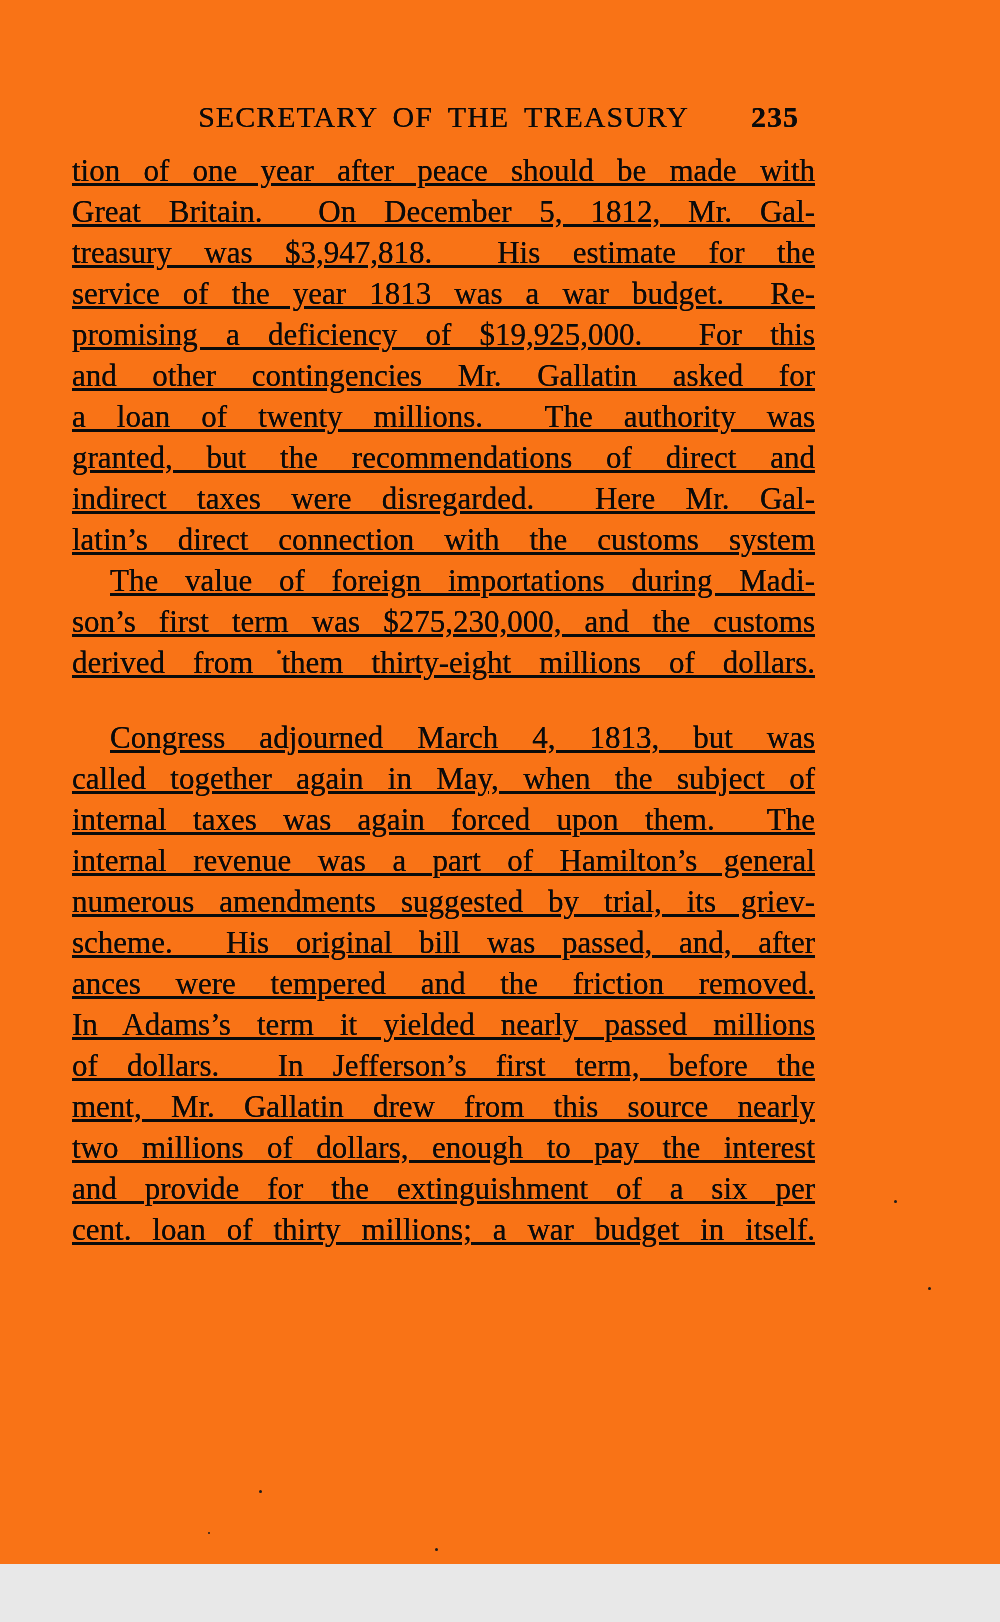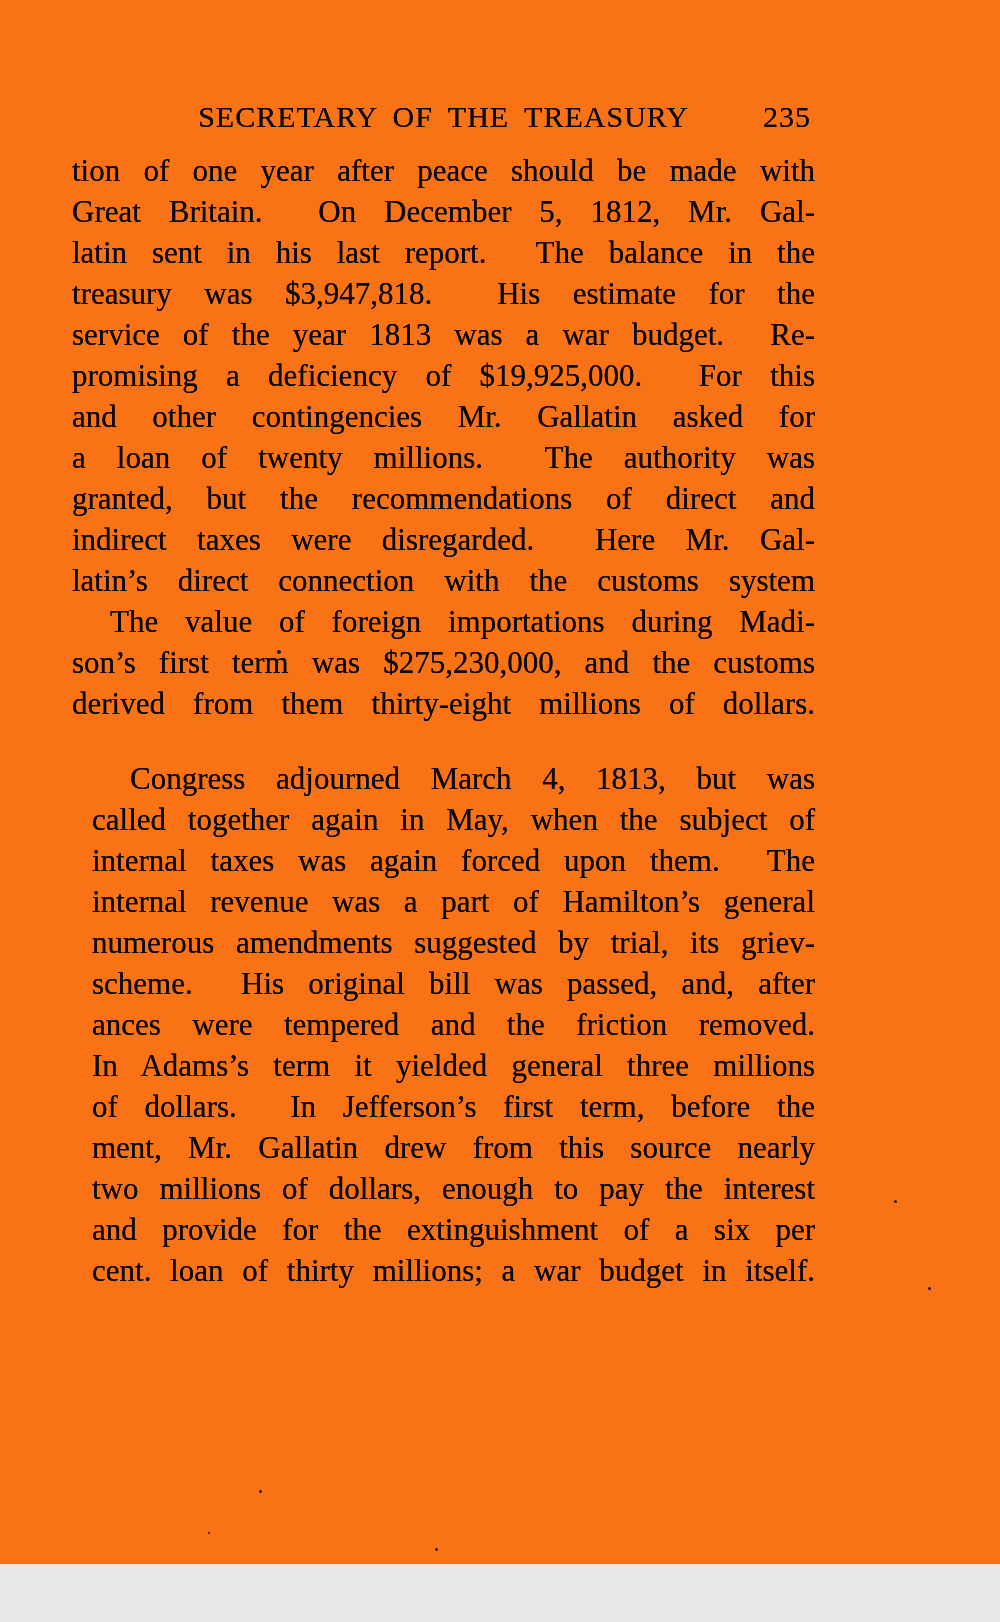--- a/index.html
+++ b/index.html
@@ -23,44 +23,46 @@
     line-height: 34px;
     font-size: 30px;
     text-align: center;
     letter-spacing: 1px;
     word-spacing: 7px;
     white-space: nowrap;
     text-shadow: 0 0 0.5px currentColor;
   }
   .running-head .page-number {
     position: absolute;
-    right: 4px;
+    right: 16px;
     top: 0;
     letter-spacing: 1px;
     word-spacing: normal;
     text-shadow: 0 0 0.5px currentColor;
+    font-weight: bold;
   }
   
   .text-block {
     position: absolute;
     top: 150px;
     left: 72px;
     width: 743px;
     font-size: 31px;
     text-shadow: 0 0 0.5px currentColor;
   }
   .para { margin: 0; padding: 0; }
-  .para.section-break { margin-top: 34px; margin-left: 20px; }
+  .para.section-break { margin-top: 34px; }
   .line {
     height: 41px;
     line-height: 41px;
     text-align: justify;
     text-align-last: justify;
     overflow: visible;
     white-space: normal;
+    text-decoration: underline;
   }
   .line.indent { text-indent: 38px; }
   .line.short-last { text-align-last: left; }
   
   .speck {
     position: absolute;
     background: #1c1c1c;
     border-radius: 50%;
   }
 </style>
@@ -71,21 +73,20 @@
 
   <header class="running-head">
     <span class="head-title">SECRETARY OF THE TREASURY</span>
     <span class="page-number">235</span>
   </header>
 
   <main class="text-block" id="text-block">
       <div class="para">
         <div class="line">tion of one year after peace should be made with</div>
         <div class="line">Great Britain.&nbsp; On December 5, 1812, Mr. Gal-</div>
-        <div class="line">latin sent in his last report.&nbsp; The balance in the</div>
         <div class="line">treasury was $3,947,818.&nbsp; His estimate for the</div>
         <div class="line">service of the year 1813 was a war budget.&nbsp; Re-</div>
         <div class="line">promising a deficiency of $19,925,000.&nbsp; For this</div>
         <div class="line">and other contingencies Mr. Gallatin asked for</div>
         <div class="line">a loan of twenty millions.&nbsp; The authority was</div>
         <div class="line">granted, but the recommendations of direct and</div>
         <div class="line">indirect taxes were disregarded.&nbsp; Here Mr. Gal-</div>
         <div class="line">latin’s direct connection with the customs system</div>
       </div>
       <div class="para">
@@ -94,21 +95,21 @@
         <div class="line">derived from them thirty-eight millions of dollars.</div>
       </div>
       <div class="para section-break">
         <div class="line indent">Congress adjourned March 4, 1813, but was</div>
         <div class="line">called together again in May, when the subject of</div>
         <div class="line">internal taxes was again forced upon them.&nbsp; The</div>
         <div class="line">internal revenue was a part of Hamilton’s general</div>
         <div class="line">numerous amendments suggested by trial, its griev-</div>
         <div class="line">scheme.&nbsp; His original bill was passed, and, after</div>
         <div class="line">ances were tempered and the friction removed.</div>
-        <div class="line">In Adams’s term it yielded general three millions</div>
+        <div class="line">In Adams’s term it yielded nearly passed millions</div>
         <div class="line">of dollars.&nbsp; In Jefferson’s first term, before the</div>
         <div class="line">ment, Mr. Gallatin drew from this source nearly</div>
         <div class="line">two millions of dollars, enough to pay the interest</div>
         <div class="line">and provide for the extinguishment of a six per</div>
         <div class="line">cent. loan of thirty millions; a war budget in itself.</div>
       </div>
     </main>
 
   <div id="specks">
       <div class="speck" style="left: 277px; top: 650px; width: 4px; height: 4px;"></div>

